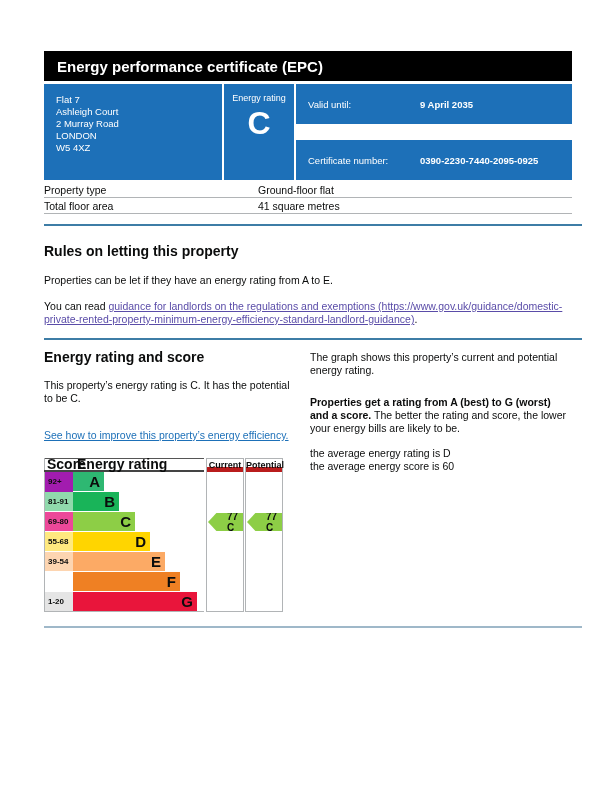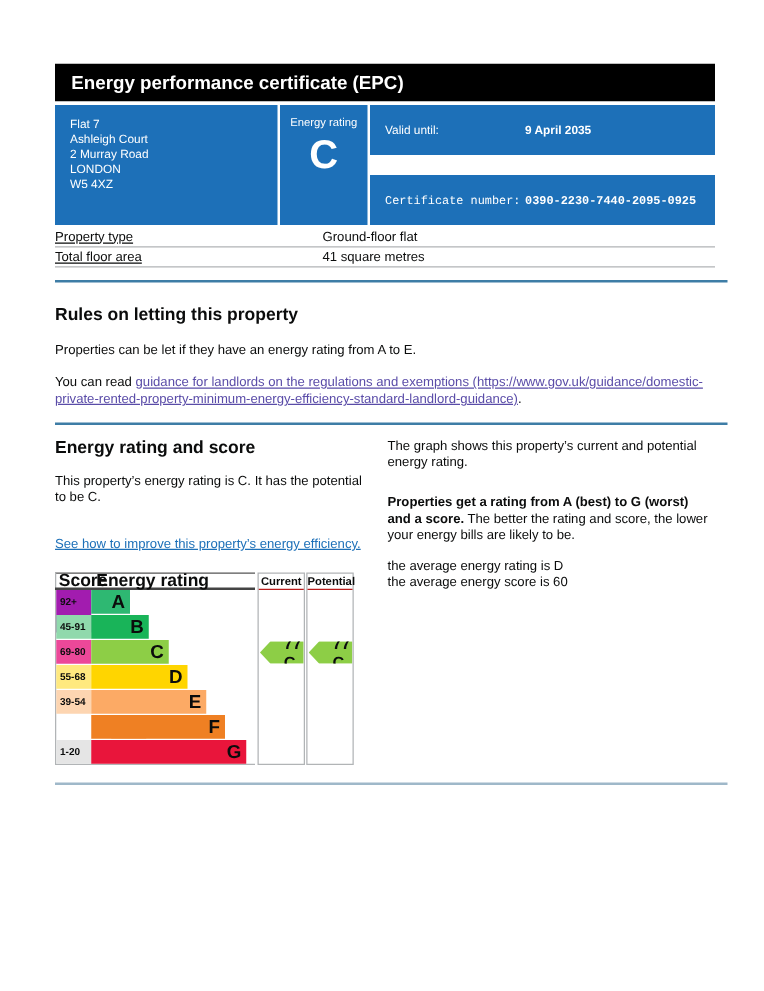--- a/index.html
+++ b/index.html
@@ -16,29 +16,29 @@
   .summary { display:flex; margin-top:3px; height:96px; }
   .summary .addr { background:#1d70b8; color:#fff; width:178px; font-size:9.5px;
                    line-height:12px; padding:10px 0 0 12px; }
   .summary .rating-cell { background:#1d70b8; color:#fff; width:70px; margin-left:2px;
                           text-align:center; padding-top:9px; }
   .summary .rating-cell .rlabel { font-size:9px; }
   .summary .rating-cell .rvalue { font-size:32px; font-weight:bold; line-height:36px; margin-top:2px; }
   .summary .validity { width:276px; margin-left:2px; display:flex; flex-direction:column; }
   .summary .vrow { background:#1d70b8; color:#fff; flex:1; position:relative;
                    display:flex; align-items:center; font-size:9.5px; }
-  .summary .vrow + .vrow { margin-top:16px;font-family:Liberation Mono, monospace; }
+  .summary .vrow + .vrow { margin-top:16px; }
   .summary .vlabel { margin-left:12px; }
   .summary .vvalue { position:absolute; left:124px; font-weight:bold; }
 
   
   .prop-table { margin-top:2px; }
   .prop-row { display:flex; height:16px; align-items:center; border-bottom:1px solid #b1b4b6;
               font-size:10.5px; }
-  .prop-row .plabel { width:214px;text-decoration:underline; }
+  .prop-row .plabel { width:214px; }
   .prop-row .pvalue { flex:1; }
 
   hr.rule { border:none; height:2px; width:538px; }
   hr.strong { background:#3e7da6; }
   hr.light { background:#9fb8c9; }
   .hr1 { margin-top:10px; }
   .hr2 { margin-top:12px; }
   .hr3 { margin-top:14px; }
 
   h2.sect { font-size:14px; font-weight:bold; }
@@ -61,26 +61,26 @@
   .col-right .rp4 { margin-top:12px; }
 
   
   .chart { position:relative; width:239px; height:154px; margin-top:16px; font-size:9px; }
   .chart .abs { position:absolute; }
   .chart .hcell { font-weight:bold; font-size:14px; line-height:13px; }
   .chart .score-cell { font-weight:bold; font-size:8px; line-height:19px; padding-left:3px; }
   .chart .bar { font-weight:bold; font-size:15px; line-height:19px; text-align:right;
                 padding-right:4px; color:#0b0c0c; }
   .chart .sidebox { border:1px solid #b1b4b6; }
-  .chart .sidebox .shdr { height:13px; border-bottom:1px solid #b91c1c; text-align:center;
+  .chart .sidebox .shdr { height:13px; border-bottom:5px solid #b91c1c; text-align:center;
                           font-weight:bold; font-size:9px; line-height:13px; }
   .chart .arrow { position:absolute; height:18px; width:35px; left:1px;
                   clip-path:polygon(0 50%, 24% 0, 100% 0, 100% 100%, 24% 100%);
                   display:flex; align-items:center; justify-content:center;
-                  font-size:13px; font-weight:bold; padding-left:19px; }
+                  font-size:10px; font-weight:bold; padding-left:19px; }
 </style>
 </head>
 <body>
 
 <div class="page">
   <div class="content">
 
     <div class="title-bar">
       <span>Energy performance certificate (EPC)</span>
     </div>
@@ -137,21 +137,21 @@
         <p class="body plink"><a class="lnk">See how to improve this property’s energy efficiency.</a></p>
         <div class="chart" id="epc-chart">
             <div class="abs" style="left: 0px; top: 0px; width: 160px; height: 1px; background: rgb(85, 85, 85);"></div>
             <div class="abs" style="left: 0px; top: 0px; width: 1px; height: 154px; background: rgb(177, 180, 182);"></div>
             <div class="abs" style="left: 0px; top: 153px; width: 160px; height: 1px; background: rgb(177, 180, 182);"></div>
             <div class="abs" style="left: 0px; top: 12px; width: 160px; height: 2px; background: rgb(68, 68, 68);"></div>
             <div class="abs hcell" style="left: 3px; top: 0px; width: 26px;">Score</div>
             <div class="abs hcell" style="left: 33px; top: 0px; width: 120px;">Energy rating</div>
             <div class="abs score-cell" style="left: 1px; top: 14px; width: 28px; height: 34px; background: #a21caf;">92+</div>
             <div class="abs bar" style="left: 29px; top: 14px; width: 31px; height: 19px; background: rgb(46, 184, 114);">A</div>
-            <div class="abs score-cell" style="left: 1px; top: 34px; width: 28px; height: 19px; background: rgb(144, 217, 172);">45-91</div>
+            <div class="abs score-cell" style="left: 1px; top: 34px; width: 28px; height: 19px; background: rgb(144, 217, 172);">81-91</div>
             <div class="abs bar" style="left: 29px; top: 34px; width: 46px; height: 19px; background: rgb(25, 180, 89);">B</div>
             <div class="abs score-cell" style="left: 1px; top: 54px; width: 28px; height: 19px; background: #ec4899;">69-80</div>
             <div class="abs bar" style="left: 29px; top: 54px; width: 62px; height: 19px; background: rgb(141, 206, 70);">C</div>
             <div class="abs score-cell" style="left: 1px; top: 74px; width: 28px; height: 19px; background: rgb(255, 233, 127);">55-68</div>
             <div class="abs bar" style="left: 29px; top: 74px; width: 77px; height: 19px; background: rgb(255, 213, 0);">D</div>
             <div class="abs score-cell" style="left: 1px; top: 94px; width: 28px; height: 19px; background: rgb(253, 213, 177);">39-54</div>
             <div class="abs bar" style="left: 29px; top: 94px; width: 92px; height: 19px; background: rgb(252, 170, 101);">E</div>
             <div class="abs score-cell" style="left: 1px; top: 114px; width: 28px; height: 19px; background: rgb(247, 191, 145); margin-left: 44px;">21-38</div>
             <div class="abs bar" style="left: 29px; top: 114px; width: 107px; height: 19px; background: rgb(239, 128, 35);">F</div>
             <div class="abs score-cell" style="left: 1px; top: 134px; width: 28px; height: 19px; background: #e5e5e5;">1-20</div>

